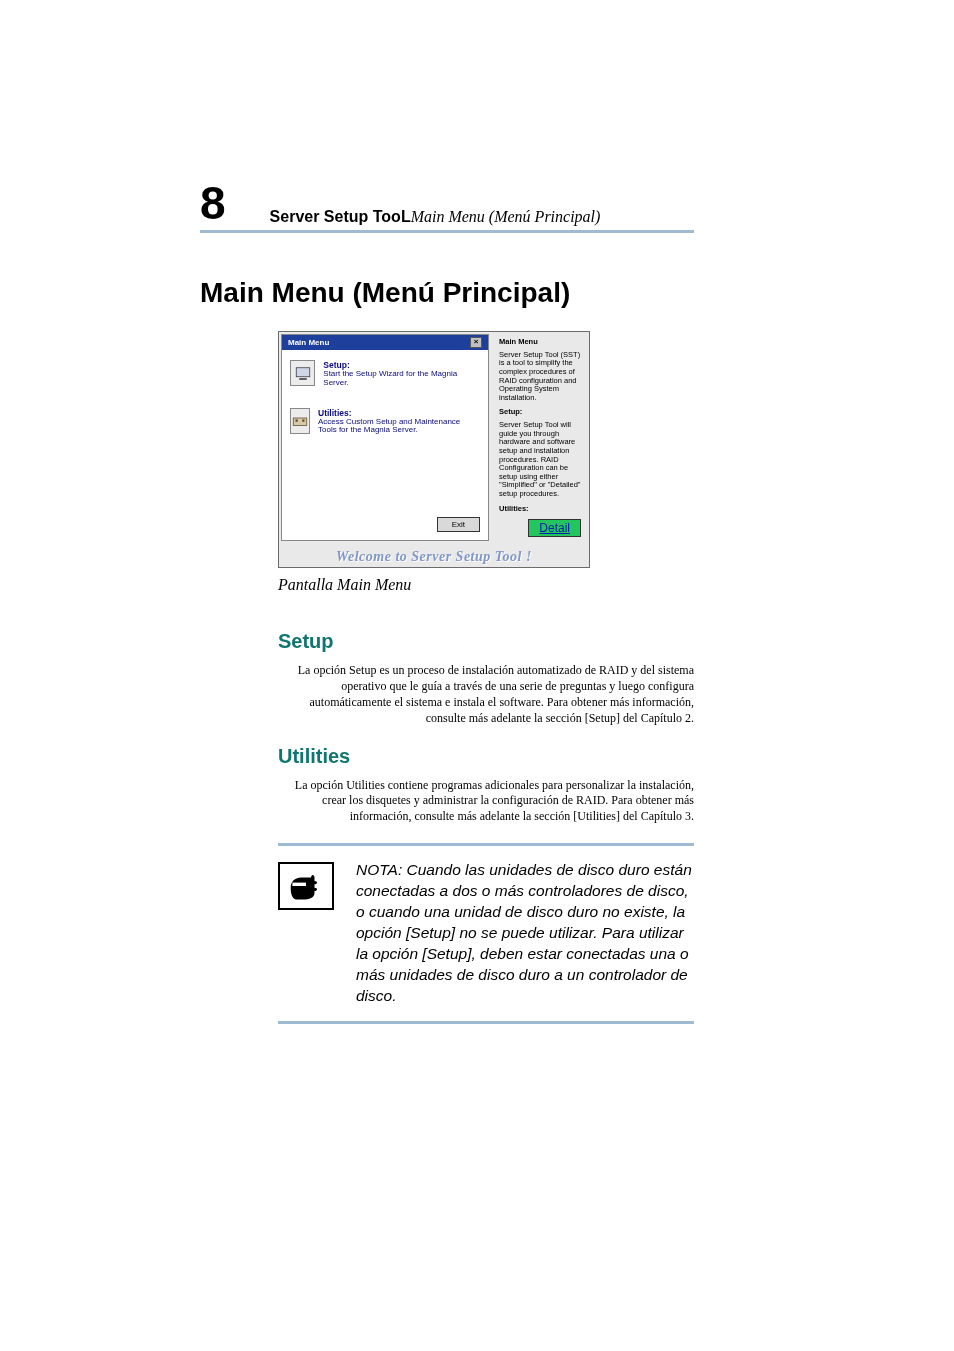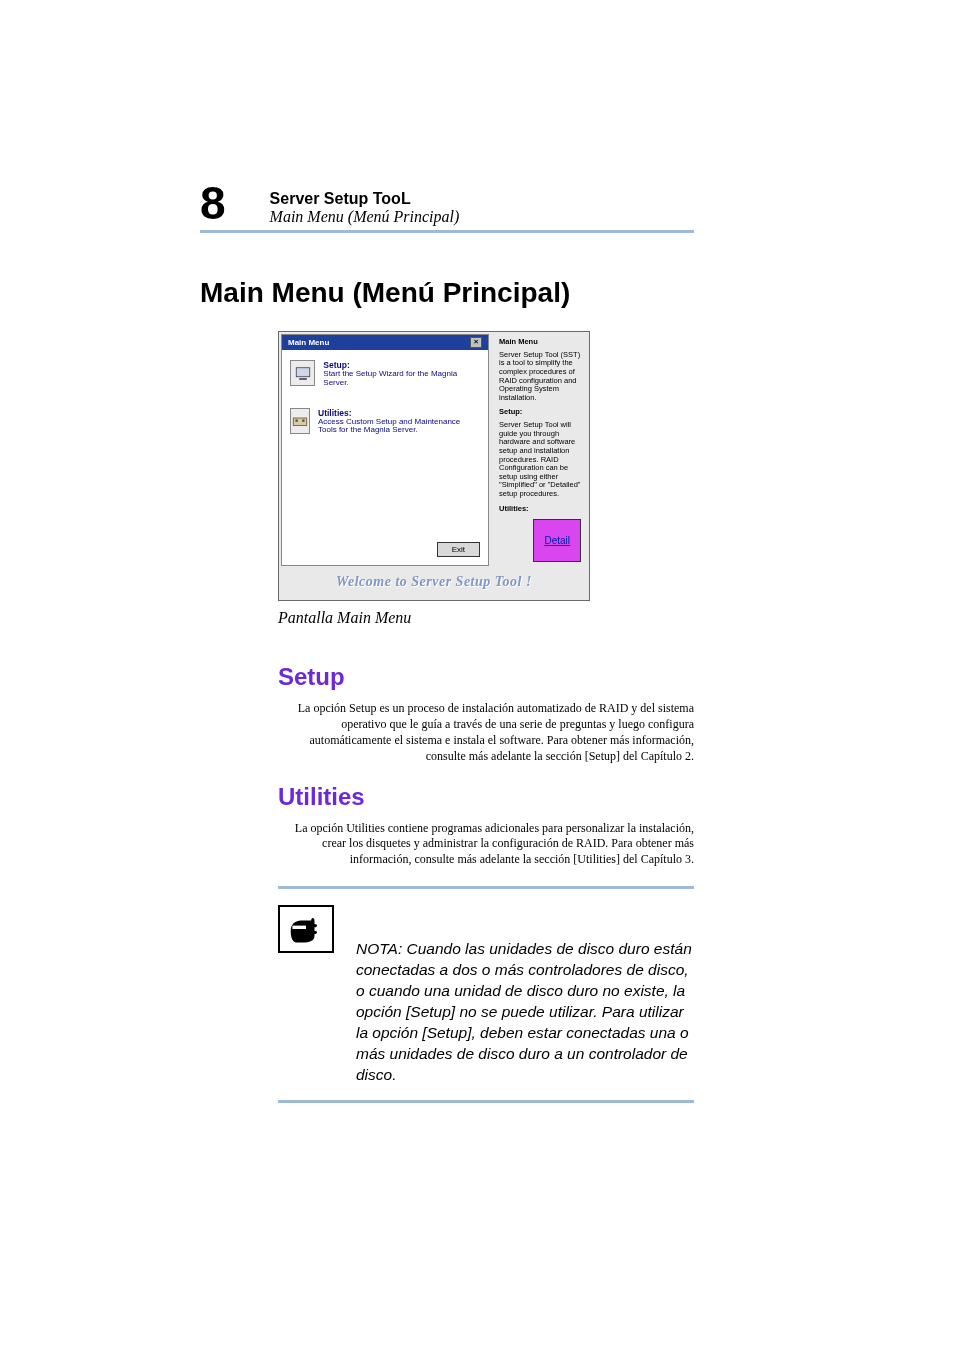--- a/index.html
+++ b/index.html
@@ -1,20 +1,20 @@
 <!DOCTYPE html>
 <html><head>
 <meta charset="utf-8">
 <style>
   * { box-sizing: border-box; margin: 0; padding: 0; }
   html, body { width: 954px; background: #fff; font-family: "Times New Roman", Times, serif; color: #000; }
   .page { width: 954px; min-height: 1351px; padding: 180px 260px 0 200px; position: relative; }
   .running-head { display: flex; align-items: flex-end; border-bottom: 3px solid #9fbad3; padding-bottom: 4px; }
   .rh-num { font-size: 46px; font-weight: 700; font-family: Arial, Helvetica, sans-serif; line-height: 1; margin-right: 44px; }
-  .rh-text { display: flex; flex-direction: column; }
+  .rh-text { display: flex; flex-direction: row; }
   .rh-title { font-family: Arial, Helvetica, sans-serif; font-weight: 700; font-size: 16px; }
   .rh-sub { font-style: italic; font-size: 16px; }
   .h1 { font-family: Arial, Helvetica, sans-serif; font-weight: 700; font-size: 28px; margin: 44px 0 22px 0; }
   .shot-wrap { margin: 0 0 8px 78px; }
   .shot { width: 312px; border: 1px solid #6b6b6b; background: #e9e9e9; font-family: Arial, Helvetica, sans-serif; font-size: 8px; color: #000; }
   .shot-body { display: flex; }
   .left-pane { width: 208px; background: #ffffff; border: 1px solid #888; margin: 2px; display: flex; flex-direction: column; }
   .left-title { background: #1e3f9c; color: #fff; font-weight: 700; padding: 2px 6px; display: flex; justify-content: space-between; align-items: center; }
   .xbox { width: 12px; height: 11px; background: #c0c0c0; border: 1px solid #555; font-size: 8px; line-height: 8px; text-align: center; color: #000; }
   .left-inner { padding: 10px 8px 8px 8px; flex: 1; display: flex; flex-direction: column; }
@@ -22,31 +22,31 @@
   .icon { width: 26px; height: 26px; border: 1px solid #888; background: #ececec; margin-right: 8px; display: flex; align-items: center; justify-content: center; }
   .icon svg { width: 18px; height: 18px; }
   .row-text b { display: block; color: #0a0a7a; font-size: 8.5px; }
   .row-text span { display: block; font-size: 8px; color: #0a0a7a; line-height: 1.1; }
   .exit-row { margin-top: auto; display: flex; justify-content: flex-end; padding-top: 10px; }
   .btn { font-size: 8px; padding: 2px 14px; border: 1px solid #333; background: #d9d9d9; }
   .right-pane { flex: 1; padding: 6px 8px; font-size: 7.5px; line-height: 1.15; }
   .rp-h { font-weight: 700; margin-bottom: 4px; }
   .rp-p { margin-bottom: 6px; }
   .rp-foot { display: flex; justify-content: flex-end; margin-top: 6px; }
-  .btn-blue { color: #0020aa; text-decoration: underline; border: 1px solid #333; background: #d946ef; padding: 15px 10px; font-size: 10px; }
-  .welcome { text-align: center; padding: 6px 0 10px 0; }
+  .btn-blue { color: #0020aa; text-decoration: underline; border: 1px solid #333; background: #22c55e; padding: 1px 10px; font-size: 12px; }
+  .welcome { text-align: center; padding: 6px 0 2px 0; }
   .welcome span { font-family: "Times New Roman", serif; font-style: italic; font-weight: 700; font-size: 14px; color: #8197c5; text-shadow: 1px 1px 0 #fff; letter-spacing: 0.5px; }
   .caption { font-style: italic; font-size: 16px; margin: 8px 0 36px 78px; }
-  .h2 { font-family: Arial, Helvetica, sans-serif; font-weight: 700; font-size: 24px; margin: 8px 0 10px 78px; color: #6d28d9; }
+  .h2 { font-family: Arial, Helvetica, sans-serif; font-weight: 700; font-size: 20px; margin: 8px 0 10px 78px; color: #0f766e; }
   .body { font-size: 12px; line-height: 1.32; margin: 0 0 18px 78px; text-align: right; }
   .rule { border: 0; border-top: 3px solid #9fbad3; margin: 14px 0 14px 78px; }
   .note-row { display: flex; margin-left: 0; }
   .note-icon { width: 56px; min-width: 56px; height: 48px; border: 2px solid #000; background: #fff; margin: 2px 22px 0 0; display: flex; align-items: center; justify-content: center; }
   .note-icon svg { width: 42px; height: 34px; }
-  .note-text { font-style: italic; font-family: Arial, Helvetica, sans-serif; font-size: 15.5px; line-height: 1.35; margin-top: 36px; }
+  .note-text { font-style: italic; font-family: Arial, Helvetica, sans-serif; font-size: 15.5px; line-height: 1.35; }
 </style>
 </head>
 <body>
 
 <div class="page">
 
   <div class="running-head">
     <div class="rh-num">8</div>
     <div class="rh-text">
       <div class="rh-title">Server Setup TooL</div>

